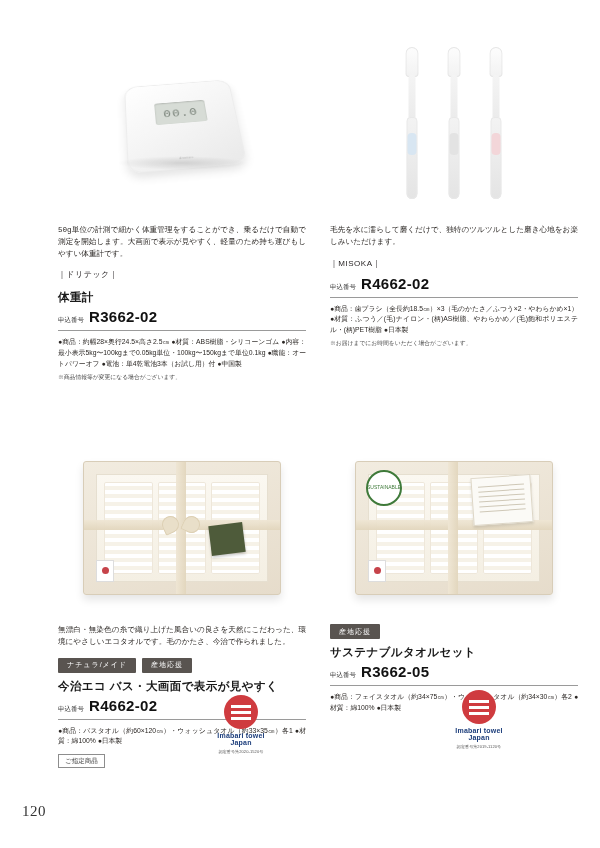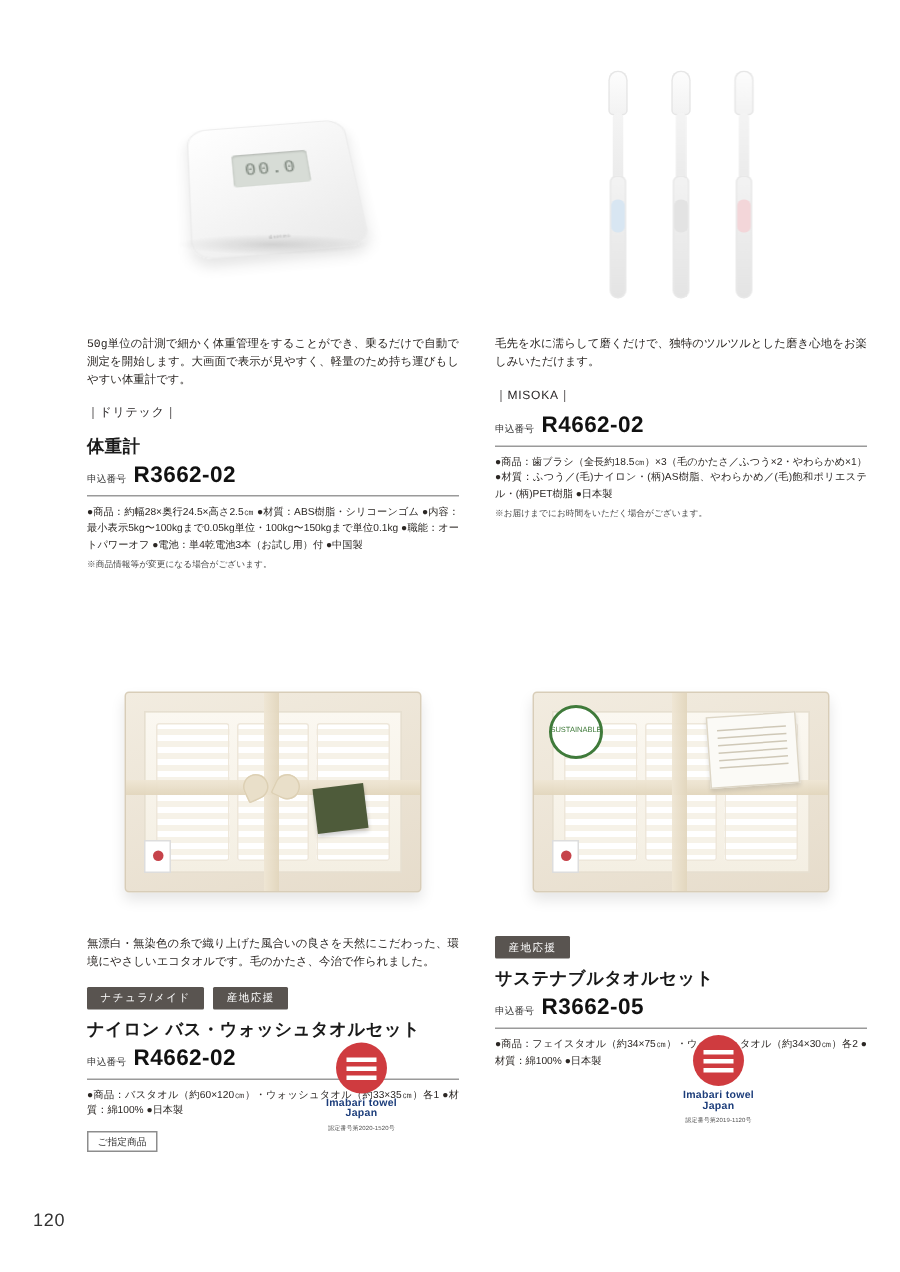--- a/index.html
+++ b/index.html
@@ -235,21 +235,21 @@
   }
   .imabari .txt2{
     font-size:7px;font-weight:bold;color:#1b3c7a;letter-spacing:.2px;
   }
   .imabari .txt3{
     margin-top:3px;font-size:4px;color:#555;letter-spacing:.1px;
   }
 
   .page-num{
     position:absolute;left:22px;bottom:28px;
-    font-size:12px;color:#333;letter-spacing:.5px;
+    font-size:15px;color:#333;letter-spacing:.5px;font-family:Liberation Serif, serif;
   }
 </style>
 </head>
 <body>
 
 <div class="page">
 
   <div class="grid">
 
     <div class="cell c1">
@@ -340,21 +340,21 @@
         </div>
       </div>
 
       <div class="lead">無漂白・無染色の糸で織り上げた風合いの良さを天然にこだわった、環境にやさしいエコタオルです。毛のかたさ、今治で作られました。</div>
 
       <div class="cat-row">
         <span class="cat-pill">ナチュラ/メイド</span>
         <span class="cat-pill">産地応援</span>
       </div>
 
-      <div class="pname">ナイロン バス・ウォッシュタオルセット</div>
+      <div class="pname">今治エコ バス・大画面で表示が見やすく</div>
 
       <div class="code-row">
         <span class="code-label">申込番号</span>
         <span class="code-val">R4662-02</span>
       </div>
 
       <hr class="rule">
 
       <div class="spec">●商品：バスタオル（約60×120㎝）・ウォッシュタオル（約33×35㎝）各1 ●材質：綿100% ●日本製</div>
       <div class="tag-box">ご指定商品</div>

